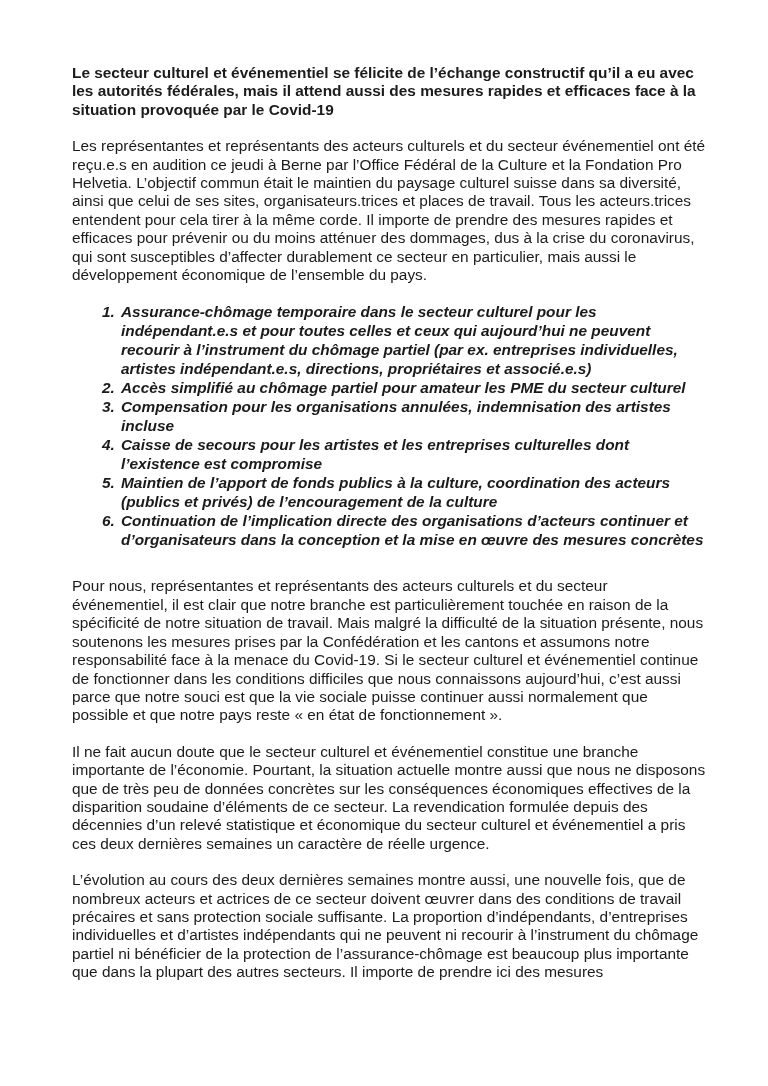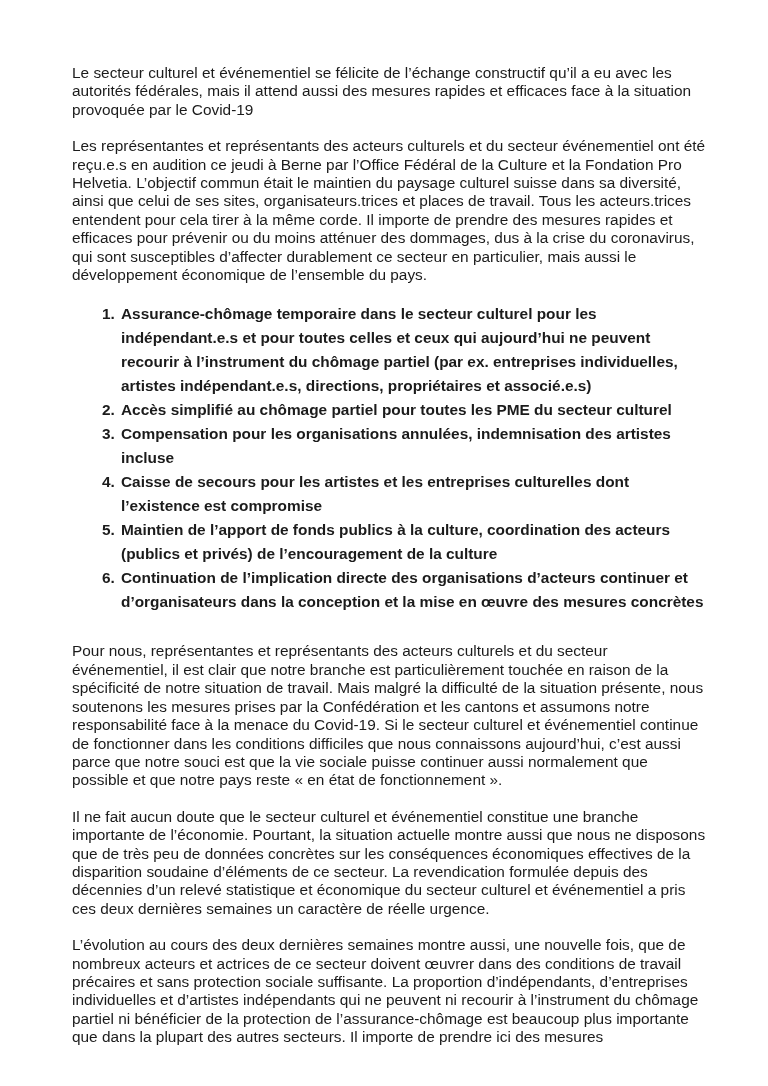--- a/index.html
+++ b/index.html
@@ -20,61 +20,62 @@
     top: 64px;
     width: 634px;
     font-family: "Liberation Sans", "DejaVu Sans", sans-serif;
     font-size: 15.4px;
     line-height: 18.4px;
     color: #1b1b1b;
     text-align: left;
   }
   .doc-title {
     font-size: 15.4px;
-    font-weight: 400;
+    font-weight: 700;
     line-height: 18.4px;
     margin: 0 0 18px 0;
   }
   .para {
     margin: 0 0 18px 0;
   }
   .para:last-child {
     margin-bottom: 16px;
   }
   .objective {
     font-weight: 700;
     font-style: italic;
     margin: 0;
   }
   .demands {
     margin: 0 0 28px 0;
     padding: 0 0 0 47px;
     font-weight: 700;
-    line-height: 24px;
+    font-style: italic;
+    line-height: 19px;
   }
   .demands li {
     margin: 0;
     padding-left: 2px;
   }
 </style>
 </head>
 <body>
 
 <div class="page">
   <div class="content">
 
     <h1 class="doc-title">Le secteur culturel et événementiel se félicite de l’échange constructif qu’il a eu avec les autorités fédérales, mais il attend aussi des mesures rapides et efficaces face à la situation provoquée par le Covid-19</h1>
 
     <p class="para">Les représentantes et représentants des acteurs culturels et du secteur événementiel ont été reçu.e.s en audition ce jeudi à Berne par l’Office Fédéral de la Culture et la Fondation Pro Helvetia. L’objectif commun était le maintien du paysage culturel suisse dans sa diversité, ainsi que celui de ses sites, organisateurs.trices et places de travail. Tous les acteurs.trices entendent pour cela tirer à la même corde. Il importe de prendre des mesures rapides et efficaces pour prévenir ou du moins atténuer des dommages, dus à la crise du coronavirus, qui sont susceptibles d’affecter durablement ce secteur en particulier, mais aussi le développement économique de l’ensemble du pays.</p>
 
 
 
     <ol class="demands">
       <li>Assurance-chômage temporaire dans le secteur culturel pour les indépendant.e.s et pour toutes celles et ceux qui aujourd’hui ne peuvent recourir à l’instrument du chômage partiel (par ex. entreprises individuelles, artistes indépendant.e.s, directions, propriétaires et associé.e.s)</li>
-      <li>Accès simplifié au chômage partiel pour toutes les PME du secteur culturel</li>
+      <li>Accès simplifié au chômage partiel pour amateur les PME du secteur culturel</li>
       <li>Compensation pour les organisations annulées, indemnisation des artistes incluse</li>
       <li>Caisse de secours pour les artistes et les entreprises culturelles dont l’existence est compromise</li>
       <li>Maintien de l’apport de fonds publics à la culture, coordination des acteurs (publics et privés) de l’encouragement de la culture</li>
       <li>Continuation de l’implication directe des organisations d’acteurs continuer et d’organisateurs dans la conception et la mise en œuvre des mesures concrètes</li>
     </ol>
 
     <p class="para">Pour nous, représentantes et représentants des acteurs culturels et du secteur événementiel, il est clair que notre branche est particulièrement touchée en raison de la spécificité de notre situation de travail. Mais malgré la difficulté de la situation présente, nous soutenons les mesures prises par la Confédération et les cantons et assumons notre responsabilité face à la menace du Covid-19. Si le secteur culturel et événementiel continue de fonctionner dans les conditions difficiles que nous connaissons aujourd’hui, c’est aussi parce que notre souci est que la vie sociale puisse continuer aussi normalement que possible et que notre pays reste « en état de fonctionnement ».</p>
 
     <p class="para">Il ne fait aucun doute que le secteur culturel et événementiel constitue une branche importante de l’économie. Pourtant, la situation actuelle montre aussi que nous ne disposons que de très peu de données concrètes sur les conséquences économiques effectives de la disparition soudaine d’éléments de ce secteur. La revendication formulée depuis des décennies d’un relevé statistique et économique du secteur culturel et événementiel a pris ces deux dernières semaines un caractère de réelle urgence.</p>
 

